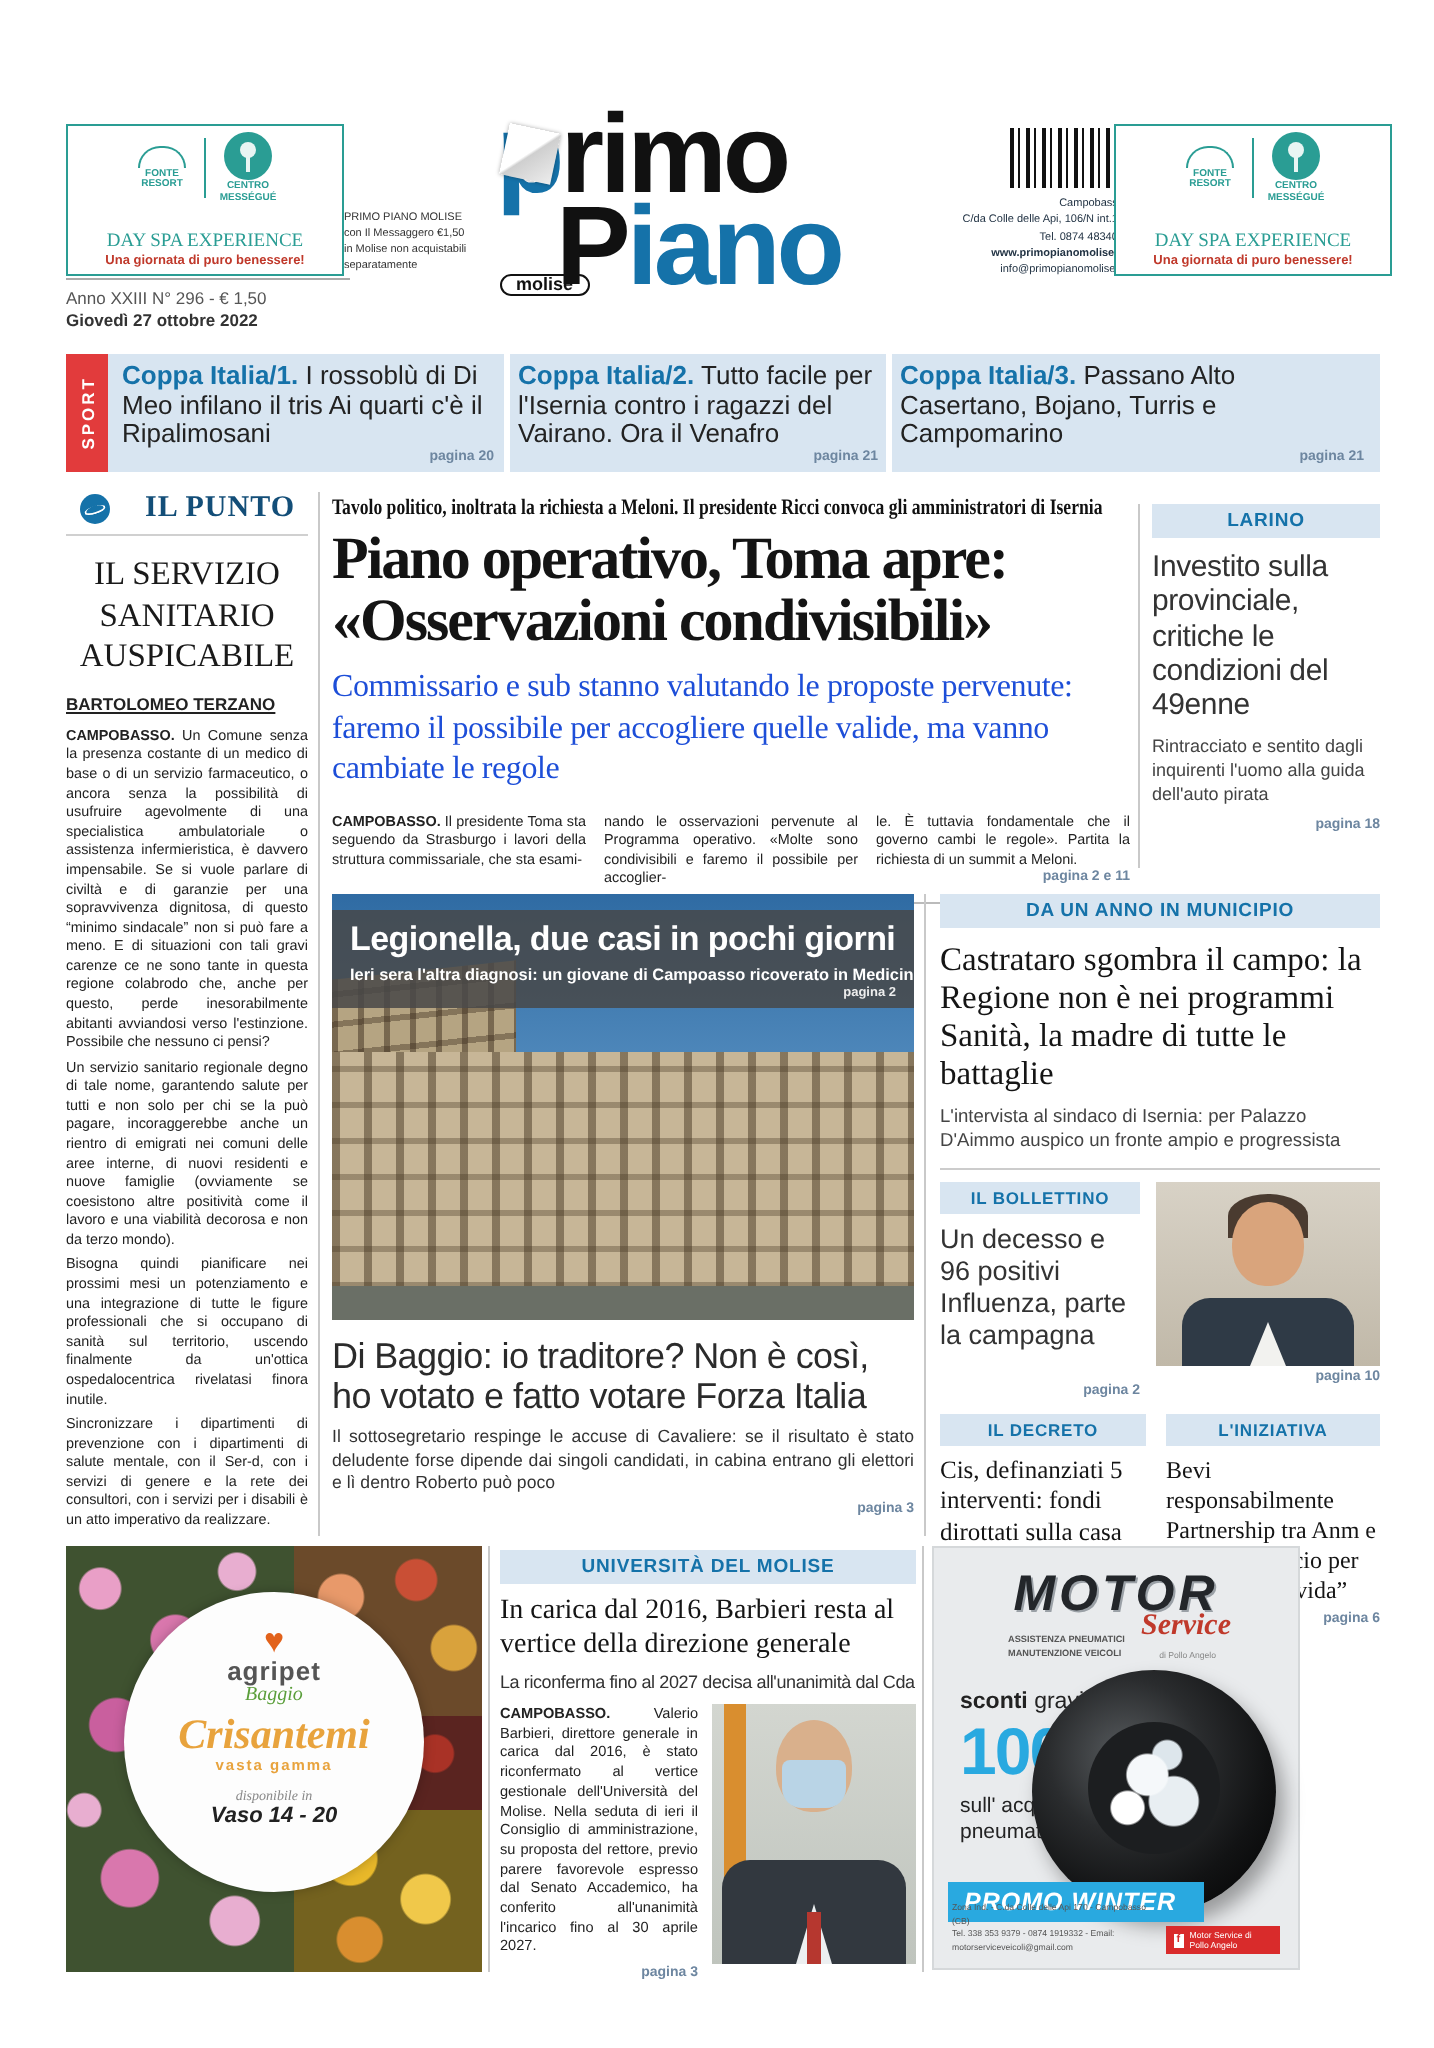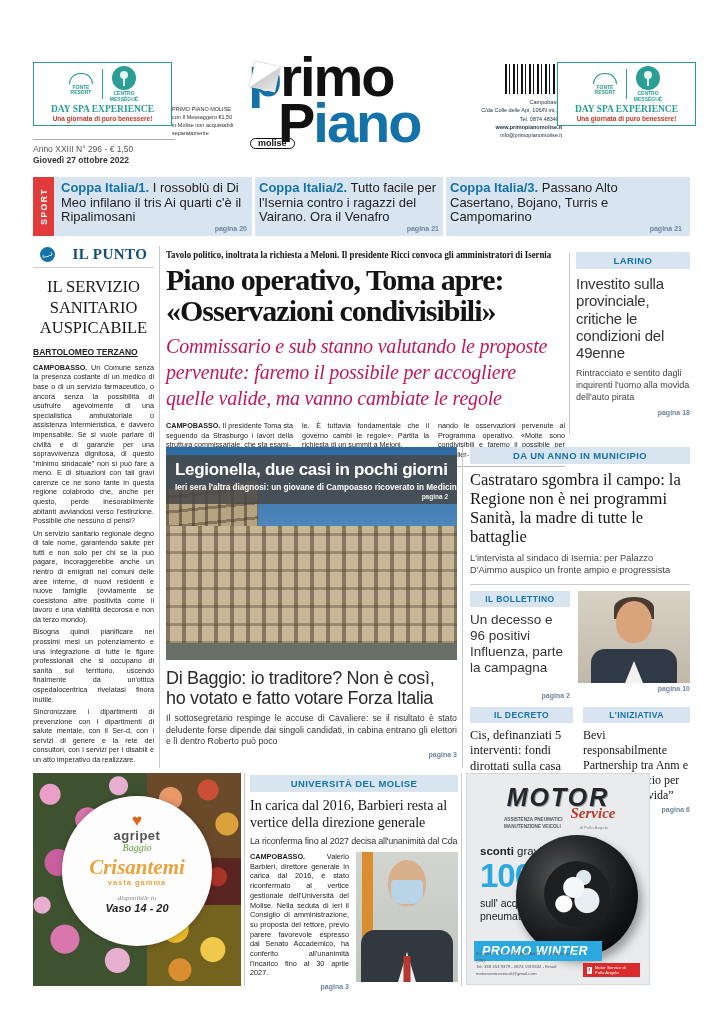--- a/index.html
+++ b/index.html
@@ -13,21 +13,21 @@
   
   .spa-box{border:1px solid #2a9d94;background:#fff;text-align:center;padding:3px 2px;}
   .spa-logos{display:flex;align-items:center;justify-content:center;gap:6px;height:36px;}
   .crest{width:30px;text-align:center;color:#2a9d94;font-size:5px;font-weight:bold;line-height:1.1;}
   .crest-arc{width:22px;height:10px;border:1.5px solid #2a9d94;border-bottom:none;
              border-radius:11px 11px 0 0;margin:0 auto 1px;}
   .spa-div{width:1px;height:30px;background:#2a9d94;}
   .tree-circle{width:24px;height:24px;border-radius:50%;background:#2a9d94;position:relative;margin:0 auto 1px;}
   .tree-circle:after{content:"";position:absolute;left:8px;top:5px;width:8px;height:8px;border-radius:50%;background:#e8f5f3;}
   .tree-circle:before{content:"";position:absolute;left:11px;top:12px;width:2px;height:8px;background:#e8f5f3;}
-  .spa-head{color:#2a9d94;font-family:"Liberation Serif",serif;font-weight:bold;font-size:9.5px;margin-top:2px;text-align:center;}
+  .spa-head{color:#2a9d94;font-family:"Liberation Serif",serif;font-weight:normal;font-size:9.5px;margin-top:14px;text-align:center;}
   .spa-sub{color:#c0392b;font-weight:bold;font-size:6.5px;margin-top:1px;}
   .price-note{font-size:5.5px;color:#333;line-height:1.45;}
   .logo{width:230px;text-align:left;line-height:.82;font-weight:bold;letter-spacing:-2px;}
   .logo .l1{font-size:56px;color:#111;}
   .logo .l1::first-letter{color:#1572a9;}
   .logo .l2{font-size:56px;color:#1572a9;margin-left:30px;position:relative;}
   .logo .l2::first-letter{color:#111;}
   .fold{position:absolute;left:252px;top:64px;width:26px;height:26px;
         background:linear-gradient(135deg,#fff 48%,#cfcfcf 52%,#ededed 100%);
         transform:rotate(12deg);box-shadow:0 0 2px rgba(0,0,0,.35);}
@@ -58,22 +58,22 @@
   .ilpunto-lbl{font-family:"Liberation Serif",serif;font-weight:bold;font-size:15px;color:#134e78;letter-spacing:.5px;}
   .rail-title{font-family:"Liberation Serif",serif;font-size:16.5px;line-height:1.25;text-align:center;
               color:#1a1a1a;margin:9px 0 8px;}
   .rail-by{font-size:8.5px;font-weight:bold;text-decoration:underline;color:#222;margin-bottom:6px;}
   .rail-body p{font-size:7.2px;line-height:1.33;text-align:justify;margin:0 0 3px;}
   
   .kicker{font-family:"Liberation Serif",serif;font-weight:bold;font-size:11px;color:#111;
           white-space:nowrap;transform:scaleX(.8);transform-origin:left;}
   .headline{font-family:"Liberation Serif",serif;font-weight:bold;font-size:30px;letter-spacing:-1px;
             line-height:1.04;color:#141414;margin-top:4px;}
-  .deck{font-family:"Liberation Serif",serif;font-style:italic;font-size:20px;letter-spacing:-.2px;
-        line-height:1.28;color:#be185d;margin-top:8px;}
+  .deck{font-family:"Liberation Serif",serif;font-size:16px;letter-spacing:-.2px;
+        line-height:1.28;color:#1d4ed8;margin-top:8px;}
   .story-cols{display:flex;gap:9px;margin-top:10px;border-bottom:1px solid #bbb;padding-bottom:7px;}
   .story-cols .col{flex:1;font-size:7.2px;line-height:1.32;text-align:justify;color:#222;}
   
   .larino-title{font-size:15px;line-height:1.15;color:#333;margin-top:6px;letter-spacing:-.2px;}
   .larino-deck{font-size:9px;line-height:1.3;color:#444;margin-top:7px;}
   .sec-title-serif{font-family:"Liberation Serif",serif;font-size:16.5px;line-height:1.16;color:#151515;margin-top:6px;}
   .sec-deck{font-size:9.3px;line-height:1.3;color:#444;margin-top:5px;}
   .boll-title{font-size:13.5px;line-height:1.2;color:#333;margin-top:5px;}
   .mini-title-serif{font-family:"Liberation Serif",serif;font-size:12.5px;line-height:1.25;color:#151515;margin-top:5px;}
   
@@ -285,32 +285,32 @@
 
   <div class="abs" style="left:166px;top:248px;width:399px;">
     <div class="kicker">Tavolo politico, inoltrata la richiesta a Meloni. Il presidente Ricci convoca gli amministratori di Isernia</div>
     <div class="headline">
       <div>Piano operativo, Toma apre:</div>
       <div>«Osservazioni condivisibili»</div>
     </div>
     <div class="deck">Commissario e sub stanno valutando le proposte pervenute: faremo il possibile per accogliere quelle valide, ma vanno cambiate le regole</div>
     <div class="story-cols">
       <div class="col"><b>CAMPOBASSO.</b><span> Il presidente Toma sta seguendo da Strasburgo i lavori della struttura commissariale, che sta esami-</span></div>
+      <div class="col"><span>nando le osservazioni pervenute al Programma operativo. «Molte sono condivisibili e faremo il possibile per accoglier-</span></div>
       <div class="col"><span>le. È tuttavia fondamentale che il governo cambi le regole». Partita la richiesta di un summit a Meloni.</span>
         <span class="pagref" style="float:right">pagina 2 e 11</span></div>
-      <div class="col"><span>nando le osservazioni pervenute al Programma operativo. «Molte sono condivisibili e faremo il possibile per accoglier-</span></div>
     </div>
   </div>
 
   <div class="vrule" style="left:569px;top:252px;height:182px;"></div>
 
   <div class="abs" style="left:576px;top:252px;width:114px;">
     <div class="label-box">LARINO</div>
     <div class="larino-title">Investito sulla provinciale, critiche le condizioni del 49enne</div>
-    <div class="larino-deck">Rintracciato e sentito dagli inquirenti l'uomo alla movida dell'auto pirata</div>
+    <div class="larino-deck">Rintracciato e sentito dagli inquirenti l'uomo alla guida dell'auto pirata</div>
     <div class="pagref" style="margin-top:6px">pagina 18</div>
   </div>
 
   <div class="abs photo" style="left:166px;top:447px;width:291px;height:213px;">
     <div class="photo-sky"></div>
     <div class="bldg-left"></div>
     <div class="bldg-main"></div>
     <div class="photo-ground"></div>
     <div class="overlay">
       <div class="t">Legionella, due casi in pochi giorni</div>

